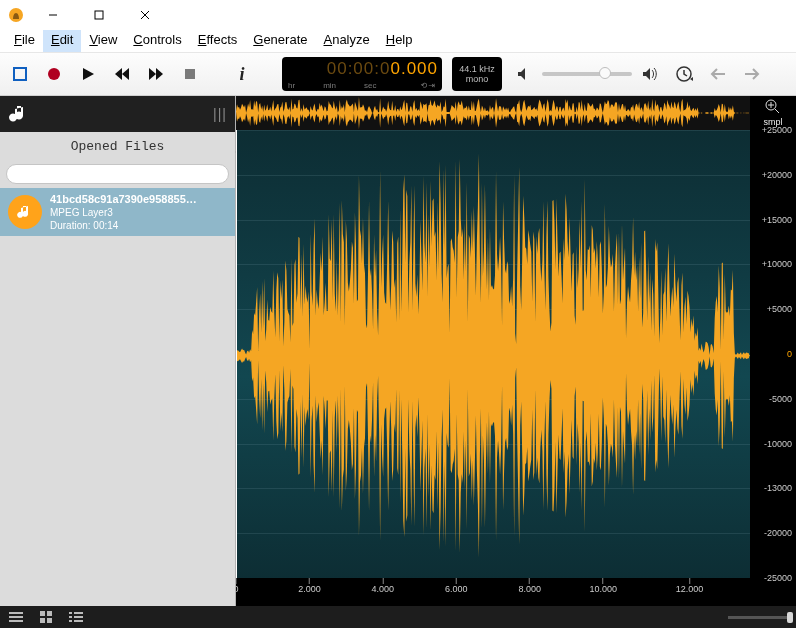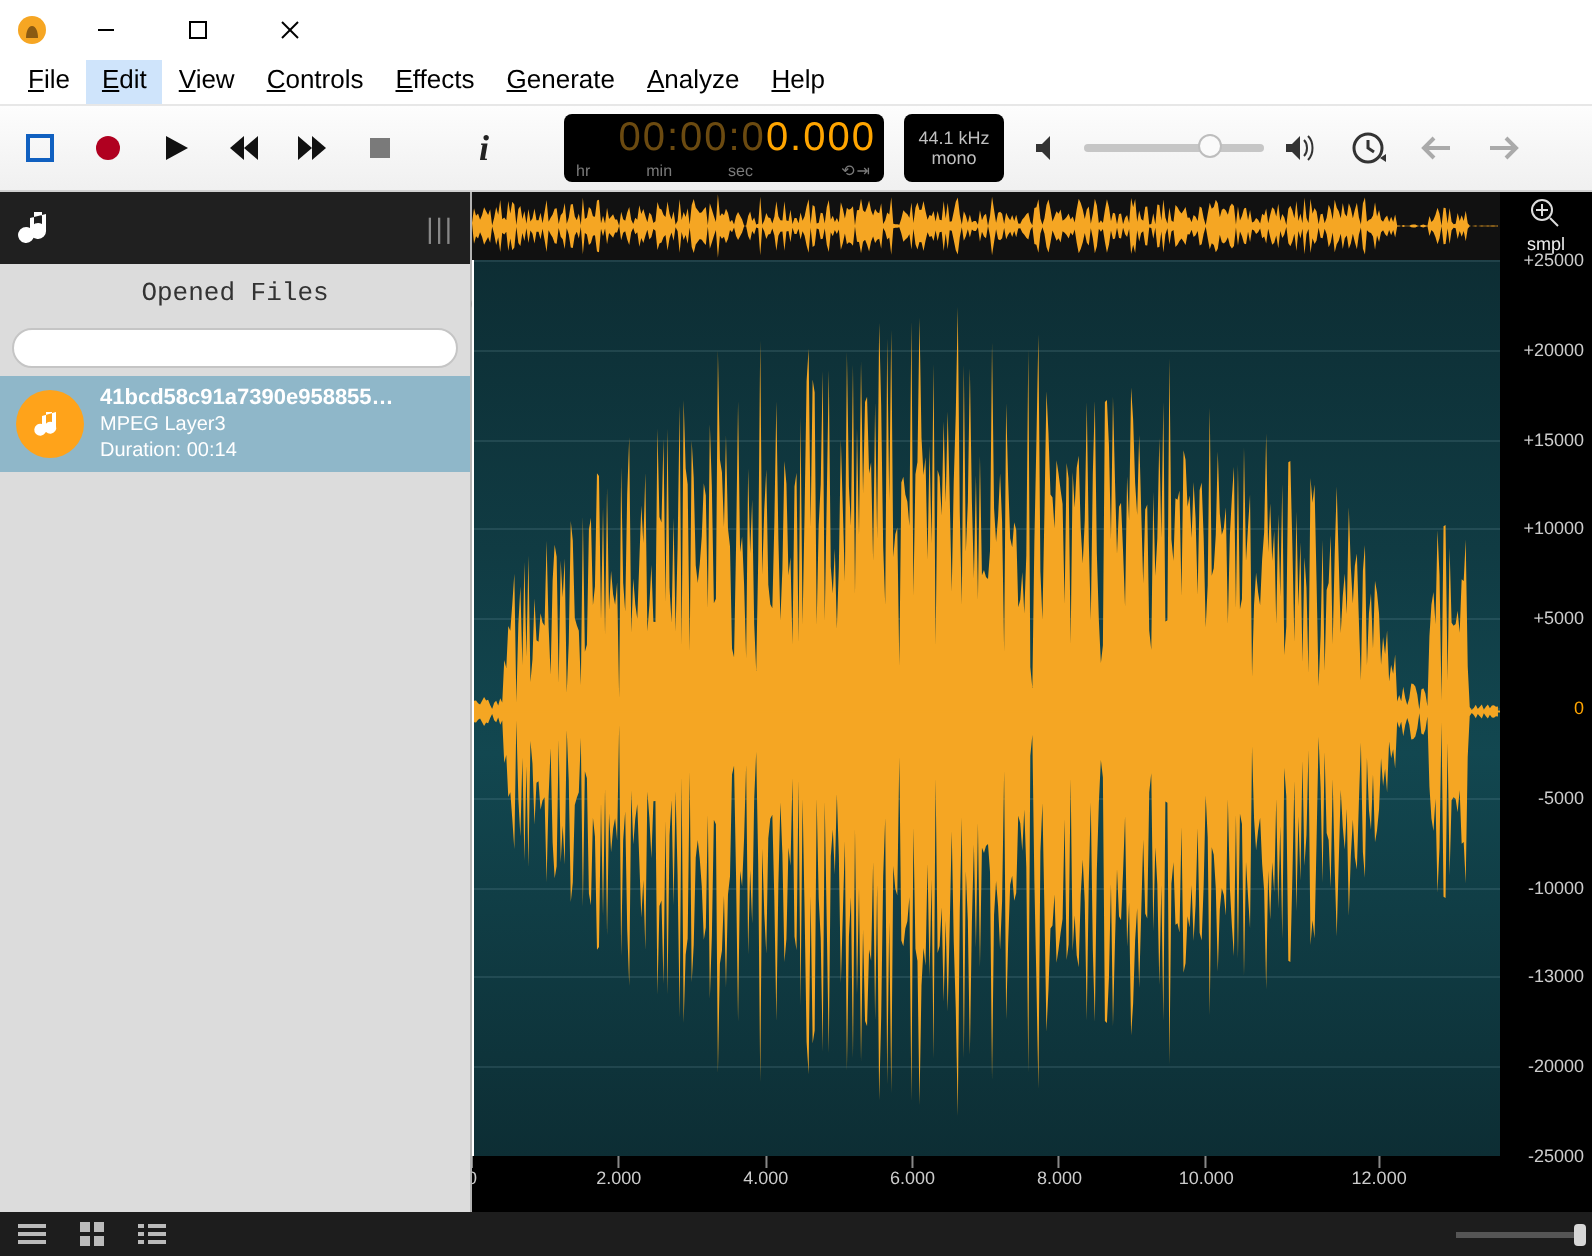--- a/index.html
+++ b/index.html
@@ -13,21 +13,21 @@
   
   .menubar { height:22px; display:flex; padding:0 6px; font-size:13px; color:#000; }
   .menuitem { padding:2px 8px; }
   .menuitem.active { background:#cfe4fb; }
   
   .toolbar { height:44px; background:linear-gradient(#fdfdfd,#f0f0f0); border-top:1px solid #e7e7e7; border-bottom:1px solid #d0d0d0; display:flex; align-items:center; padding:0 8px; gap:10px; }
   .tbtn { width:24px; height:24px; display:flex; align-items:center; justify-content:center; color:#222; }
   .tbtn.blue { color:#1060c0; }
   .tbtn.red svg circle { fill:#b00020; }
   .timebox { width:160px; height:34px; background:#000; border-radius:4px; color:#ffa500; font-family:"Courier New",monospace; display:flex; align-items:flex-start; justify-content:flex-end; padding:2px 4px; position:relative; overflow:hidden; }
-  .timebox .big { font-size:20px; letter-spacing:1px; line-height:20px;}
+  .timebox .big { font-size:17px; letter-spacing:1px; line-height:20px;}
   .timebox .dim { color:#6b4a10; }
   .timebox .labels { position:absolute; bottom:1px; left:6px; right:6px; display:flex; gap:28px; font-size:8px; color:#7a7a7a; font-family:"Segoe UI"; }
   .timebox .labels span:last-child { margin-left:auto; letter-spacing:1px;}
   .ratebox { width:50px; height:34px; background:#000; border-radius:4px; color:#bfbfbf; font-size:9px; display:flex; flex-direction:column; align-items:center; justify-content:center; line-height:10px; }
   .vol { display:flex; align-items:center; gap:6px; flex:0 0 auto; }
   .slider { width:90px; height:4px; background:#c6c6c6; border-radius:2px; position:relative; }
   .slider .knob { position:absolute; top:-5px; width:12px; height:12px; background:#fafafa; border:1px solid #bdbdbd; border-radius:50%; }
   
   .mainrow { display:flex; height:calc(628px - 30px - 22px - 44px - 22px); }
   

